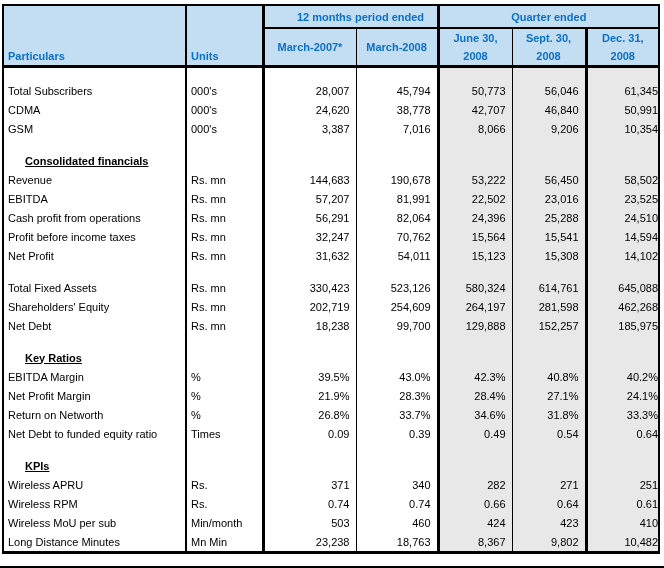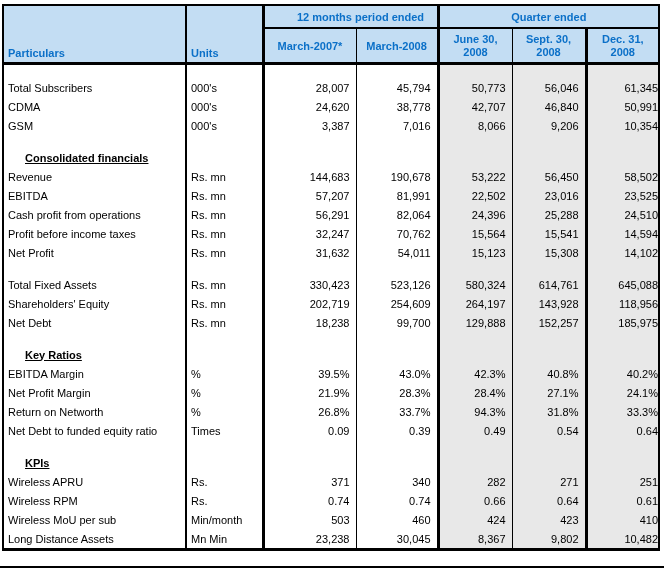--- a/index.html
+++ b/index.html
@@ -55,21 +55,21 @@
   tr.colrow th{
     height:33px;
     text-align:center;
     vertical-align:middle;
     border-bottom:3px solid var(--border);
   }
   th.h-m07{border-right:1px solid var(--border);}
   th.h-m08{border-right:3px solid var(--border);}
   th.h-q1{border-right:1px solid var(--border);}
   th.h-q2{border-right:3px solid var(--border);}
-  th .wrap{display:inline-block;width:58px;line-height:13px;}
+  th .wrap{display:inline-block;width:58px;line-height:18px;}
 
   tbody td{
     font-size:11px;
     color:#000;
     height:19px;
     padding:0;
     white-space:nowrap;
     overflow:hidden;
   }
   td.c0{text-align:left;padding-left:4px;border-right:2px solid var(--border);}
@@ -242,22 +242,22 @@
           <td class="c4">580,324</td>
           <td class="c5">614,761</td>
           <td class="c6">645,088</td>
         </tr>
         <tr class="r-data">
           <td class="c0">Shareholders' Equity</td>
           <td class="c1">Rs. mn</td>
           <td class="c2">202,719</td>
           <td class="c3">254,609</td>
           <td class="c4">264,197</td>
-          <td class="c5">143,928</td>
-          <td class="c6">118,956</td>
+          <td class="c5">281,598</td>
+          <td class="c6">462,268</td>
         </tr>
         <tr class="r-data">
           <td class="c0">Net Debt</td>
           <td class="c1">Rs. mn</td>
           <td class="c2">18,238</td>
           <td class="c3">99,700</td>
           <td class="c4">129,888</td>
           <td class="c5">152,257</td>
           <td class="c6">185,975</td>
         </tr>
@@ -295,21 +295,21 @@
           <td class="c3">28.3%</td>
           <td class="c4">28.4%</td>
           <td class="c5">27.1%</td>
           <td class="c6">24.1%</td>
         </tr>
         <tr class="r-data">
           <td class="c0">Return on Networth</td>
           <td class="c1">%</td>
           <td class="c2">26.8%</td>
           <td class="c3">33.7%</td>
-          <td class="c4">94.3%</td>
+          <td class="c4">34.6%</td>
           <td class="c5">31.8%</td>
           <td class="c6">33.3%</td>
         </tr>
         <tr class="r-data">
           <td class="c0">Net Debt to funded equity ratio</td>
           <td class="c1">Times</td>
           <td class="c2">0.09</td>
           <td class="c3">0.39</td>
           <td class="c4">0.49</td>
           <td class="c5">0.54</td>
@@ -354,24 +354,24 @@
         <tr class="r-data">
           <td class="c0">Wireless MoU per sub</td>
           <td class="c1">Min/month</td>
           <td class="c2">503</td>
           <td class="c3">460</td>
           <td class="c4">424</td>
           <td class="c5">423</td>
           <td class="c6">410</td>
         </tr>
         <tr class="r-data">
-          <td class="c0">Long Distance Assets</td>
+          <td class="c0">Long Distance Minutes</td>
           <td class="c1">Mn Min</td>
           <td class="c2">23,238</td>
-          <td class="c3">30,045</td>
+          <td class="c3">18,763</td>
           <td class="c4">8,367</td>
           <td class="c5">9,802</td>
           <td class="c6">10,482</td>
         </tr>
       </tbody>
   </table>
 </div>
 
 <div class="bottom-line"></div>
 

